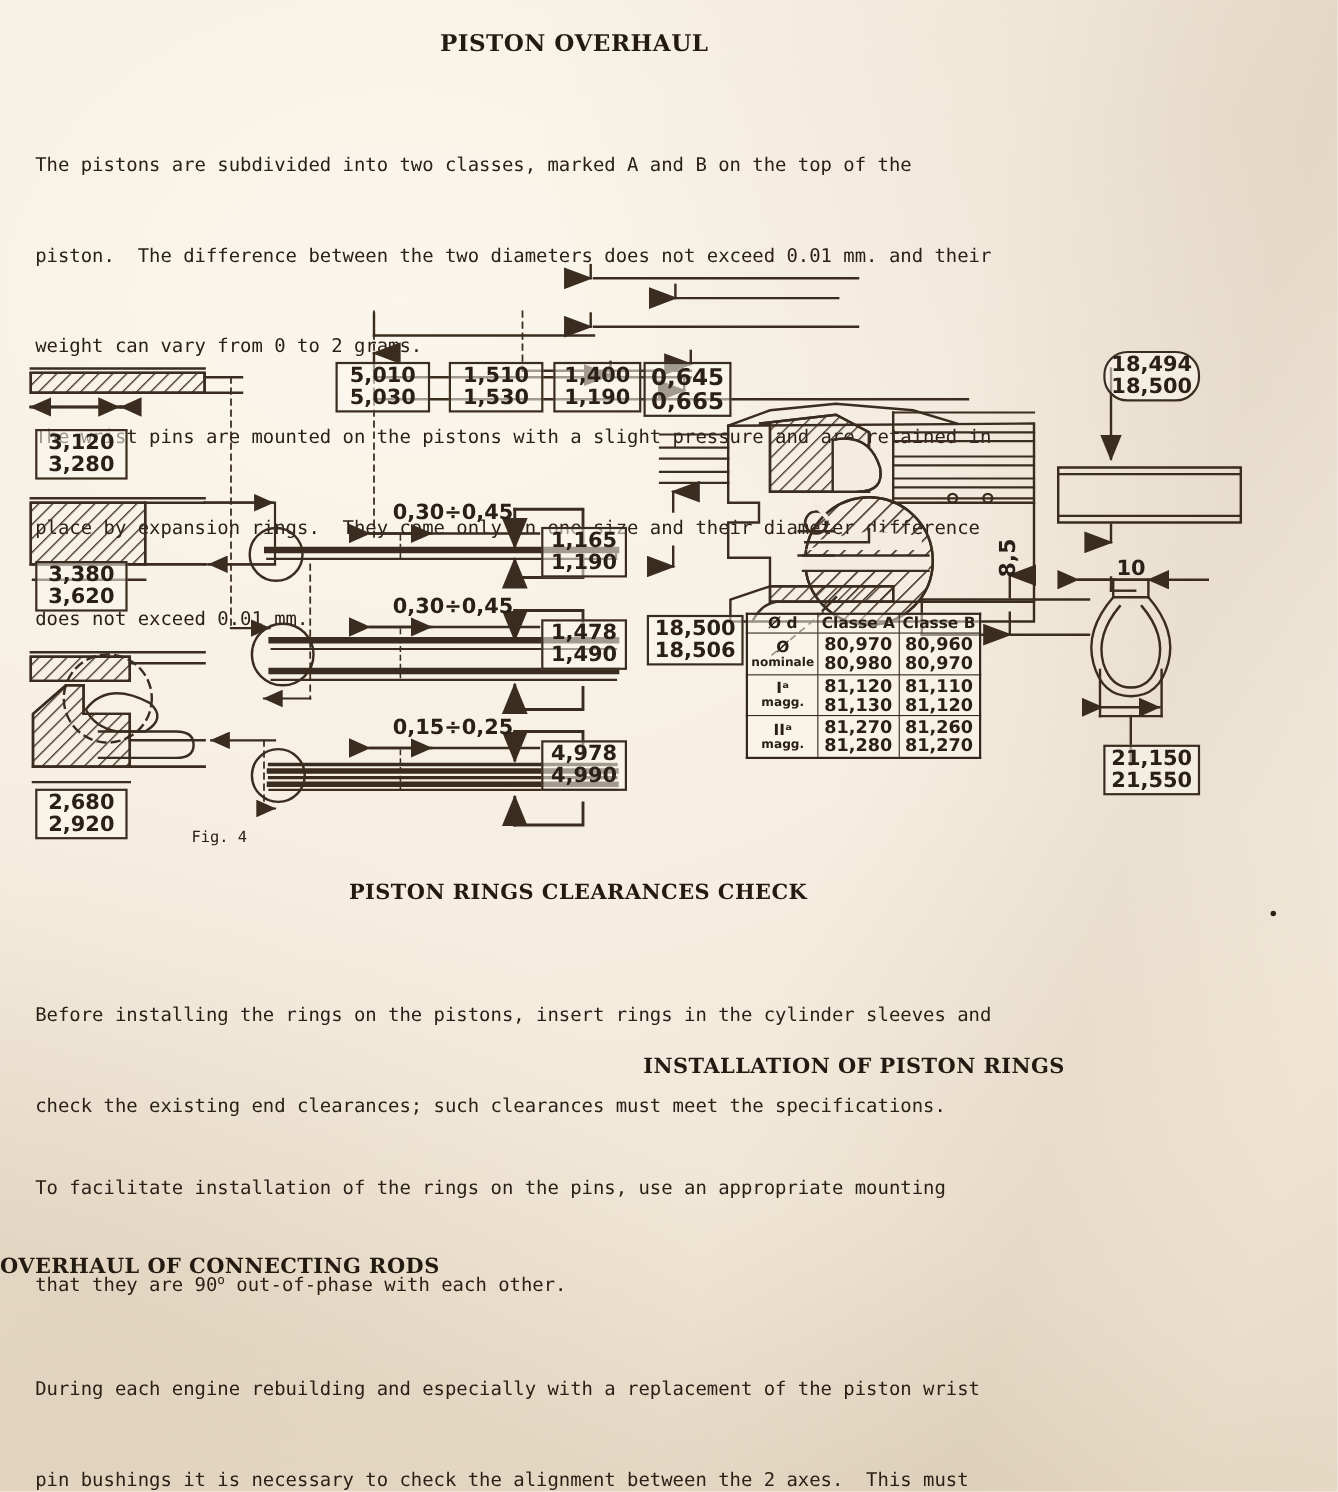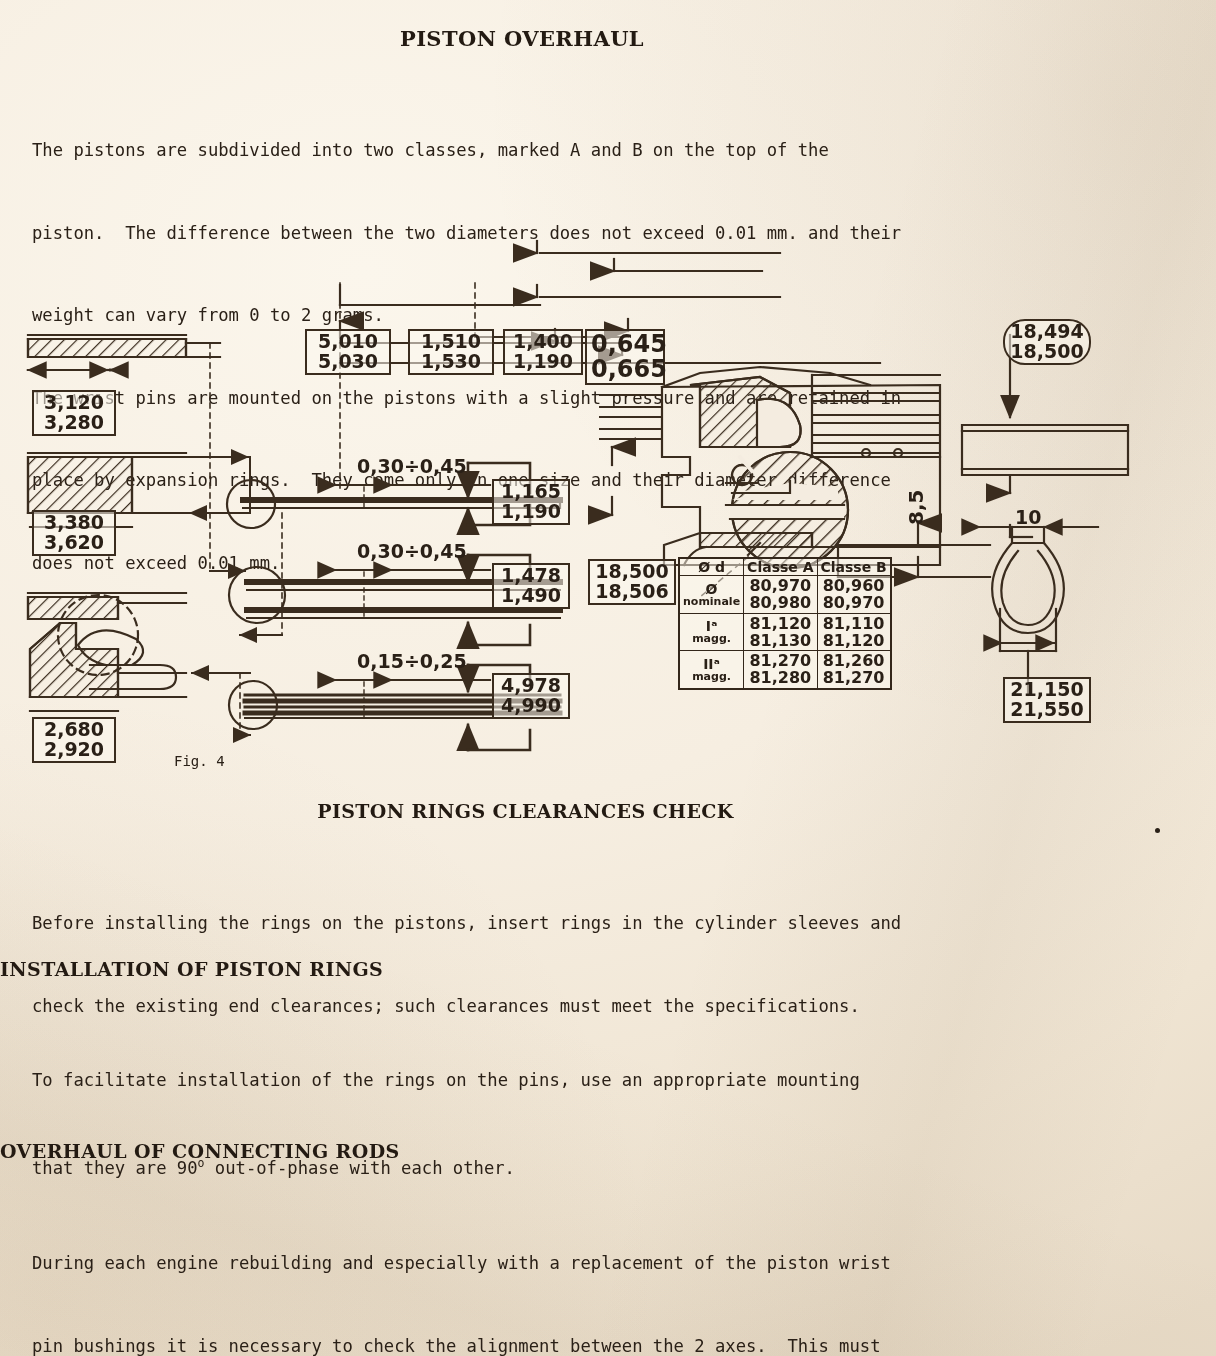--- a/index.html
+++ b/index.html
@@ -119,21 +119,21 @@
   <span class="pline">does not exceed 0.01 mm.</span>
 </div>
 
 <h2 class="heading" style="left:0;top:800px;width:1051px;text-align:center;font-size:19px;">PISTON RINGS CLEARANCES CHECK</h2>
 
 <div class="para" style="left:32px;top:855px;font-size:17.2px;line-height:27.5px;">
   <span class="pline">Before installing the rings on the pistons, insert rings in the cylinder sleeves and</span>
   <span class="pline">check the existing end clearances; such clearances must meet the specifications.</span>
 </div>
 
-<h2 class="heading" style="left:0;top:958px;width:968px;text-align:left;font-size:19px;">INSTALLATION OF PISTON RINGS</h2>
+<h2 class="heading" style="left:0;top:958px;width:968px;text-align:right;font-size:19px;">INSTALLATION OF PISTON RINGS</h2>
 
 <div class="para" style="left:32px;top:1012px;font-size:17.2px;line-height:27.5px;">
   <span class="pline">To facilitate installation of the rings on the pins, use an appropriate mounting</span>
   <span class="pline"><span>that they are 90</span><sup style="font-size:11.5px;">o</sup><span> out-of-phase with each other.</span></span>
 </div>
 
 <h2 class="heading" style="left:0;top:1140px;width:1216px;text-align:left;font-size:19px;">OVERHAUL OF CONNECTING RODS</h2>
 
 <div class="para" style="left:32px;top:1195px;font-size:17.2px;line-height:27.5px;">
   <span class="pline">During each engine rebuilding and especially with a replacement of the piston wrist</span>
@@ -423,21 +423,21 @@
     <span>5,030</span>
   </div>
   <div class="dimbox" style="left:408px;top:104px;width:86px;font-size:19px;">
     <span>1,510</span>
     <span>1,530</span>
   </div>
   <div class="dimbox" style="left:503px;top:104px;width:80px;font-size:19px;">
     <span>1,400</span>
     <span>1,190</span>
   </div>
-  <div class="dimbox" style="left:585px;top:104px;width:80px;font-size:24px;">
+  <div class="dimbox" style="left:585px;top:104px;width:80px;font-size:21px;">
     <span>0,645</span>
     <span>0,665</span>
   </div>
 
   <div class="dimbox" style="left:492px;top:254px;width:78px;font-size:19px;">
     <span>1,165</span>
     <span>1,190</span>
   </div>
   <div class="dimbox" style="left:492px;top:338px;width:78px;font-size:19px;">
     <span>1,478</span>

